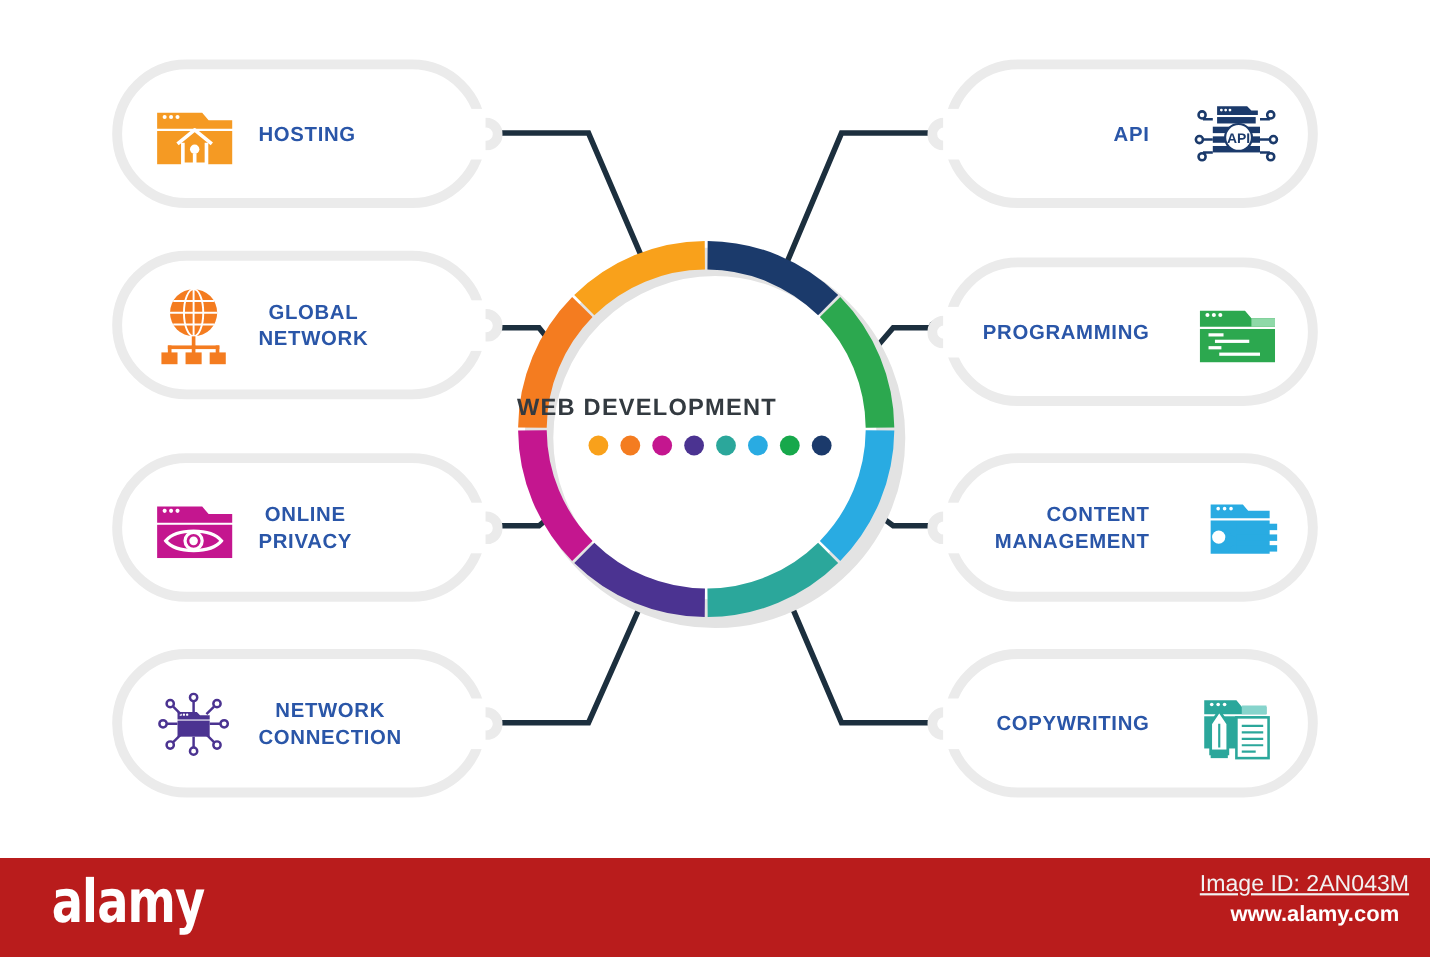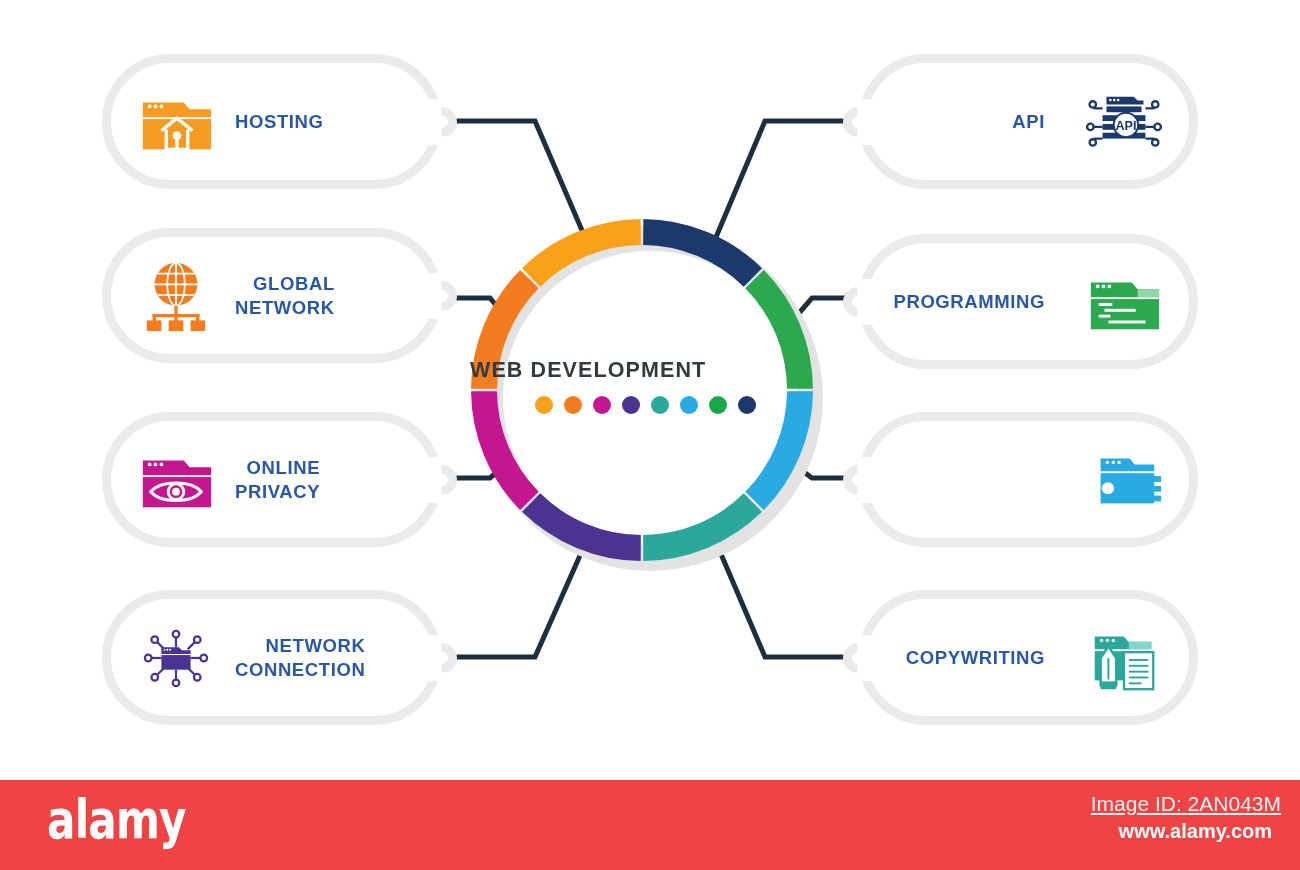--- a/index.html
+++ b/index.html
@@ -63,21 +63,21 @@
 
   .pill-label {
     font-size: 18.5px;
     font-weight: bold;
     letter-spacing: 0.6px;
     color: #2a56a8;
     line-height: 1.28;
     text-transform: uppercase;
     white-space: pre-line;
   }
-  .pill-left .pill-label { text-align: right; }
+  .pill-left .pill-label { text-align: center; }
   .pill-right .pill-label { text-align: right; }
 
   .pill-icon { width: 78px; height: 78px; flex: 0 0 78px; }
   .pill-icon svg { width: 100%; height: 100%; display: block; }
 
   
   #donut-wrap {
     position: absolute;
     left: 470px; top: 218px;
     width: 350px; height: 350px;
@@ -102,21 +102,21 @@
   .cdot { width: 18px; height: 18px; border-radius: 50%; }
 
   
   #links { position: absolute; left: 0; top: 0; width: 1300px; height: 780px; }
   #links svg { width: 100%; height: 100%; display: block; }
 
   
   #footer {
     position: absolute; left: 0; bottom: 0;
     width: 1300px; height: 90px;
-    background: #ef4444;
+    background: #b91c1c;
     color: #ffffff;
   }
   #wm-logo {
     position: absolute; left: 47px; top: 8px;
     font-size: 54px; font-weight: bold;
     letter-spacing: -1px;
     font-family: "DejaVu Sans", sans-serif;
     transform: scaleX(0.78);
     transform-origin: left center;
     color: #ffffff;
@@ -358,20 +358,22 @@
         </g>
         </svg>
       </div>
     </div>
   </div>
 
   <div class="pill pill-right" style="top:412px">
     <div class="notch-mask"></div>
     <div class="notch"></div>
     <div class="pill-body">
+      <div class="pill-label">CONTENT
+MANAGEMENT</div>
       <div class="pill-icon">
         <svg viewBox="0 0 80 80">
             <g fill="#29ABE2">
           <path d="M16 18h30l5 6h20v7H16z"></path>
           <rect x="16" y="33" width="55" height="31"></rect>
           <circle cx="23" cy="22" r="1.7" fill="#fff"></circle>
               <circle cx="29" cy="22" r="1.7" fill="#fff"></circle>
               <circle cx="35" cy="22" r="1.7" fill="#fff"></circle>
           <rect x="40" y="36" width="38" height="6"></rect>
           <rect x="40" y="46" width="38" height="6"></rect>

